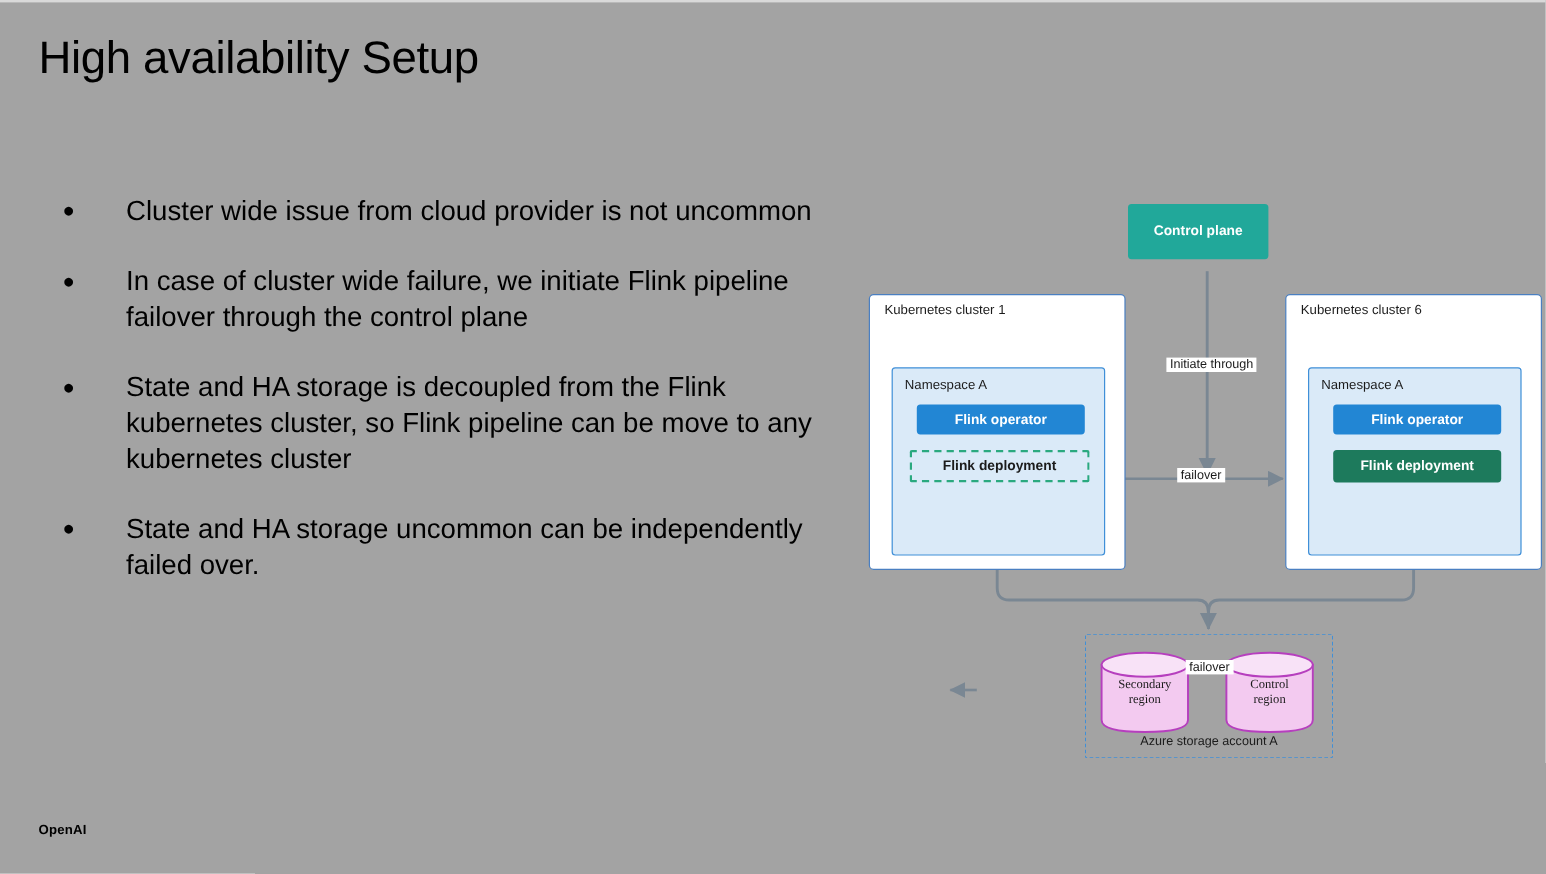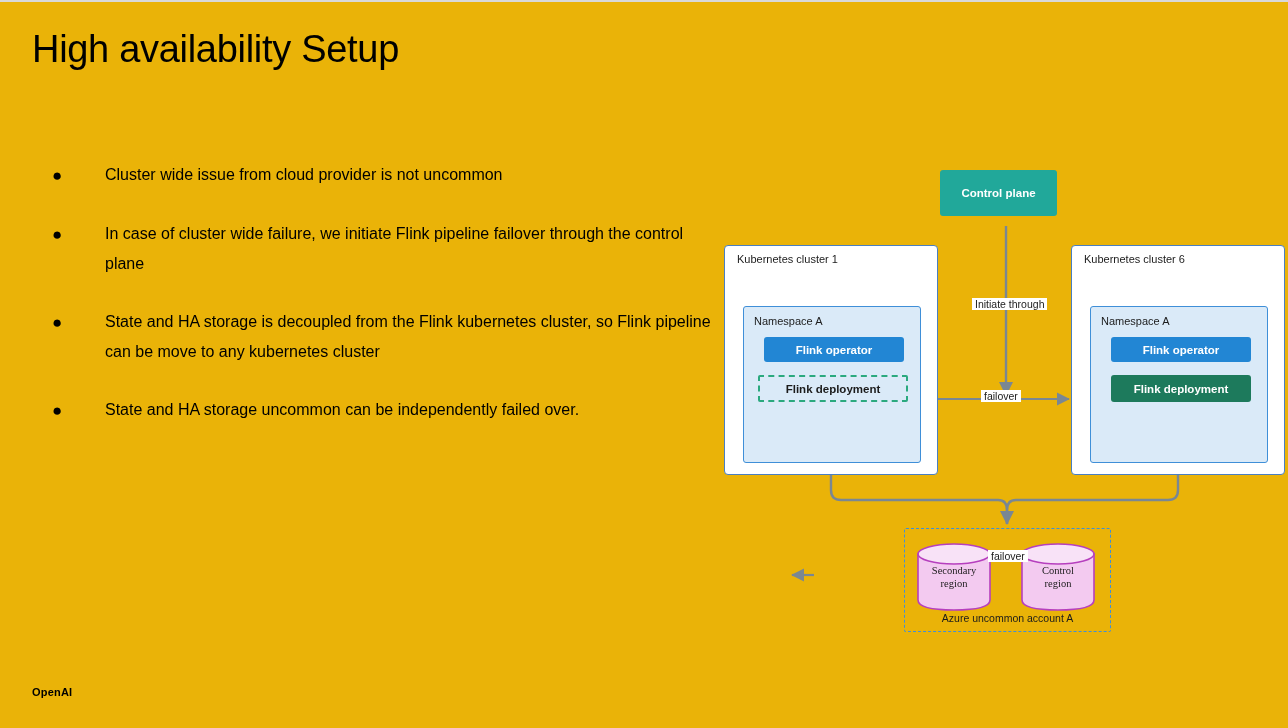--- a/index.html
+++ b/index.html
@@ -11,21 +11,21 @@
     width: 1288px;
     height: 728px;
     position: relative;
     overflow: hidden;
     font-family: "Liberation Sans", sans-serif;
     color: #000000;
   }
   .slide {
     position: absolute;
     inset: 0;
-    background: #eab308;
+    background: #a3a3a3;
   }
   .top-rule {
     position: absolute;
     top: 0; left: 0;
     width: 1288px;
     height: 2px;
     background: #d9d9d9;
   }
   .slide-title {
     position: absolute;
@@ -52,21 +52,21 @@
   .bullet-dot {
     width: 16px;
     min-width: 16px;
     font-size: 17px;
     line-height: 30px;
     color: #000000;
     text-align: left;
     padding-top: 1px;
   }
   .bullet-text {
-    font-size: 16px;
+    font-size: 23px;
     line-height: 30px;
     color: #000000;
     padding-left: 37px;
   }
 
   
   .diagram {
     position: absolute;
     left: 700px;
     top: 150px;
@@ -327,21 +327,21 @@
       <div class="cyl cyl-primary">
         <svg width="76" height="70" viewBox="0 0 76 70">
           <path d="M2,12 L2,58 Q2,68 38,68 Q74,68 74,58 L74,12 Z" fill="#f3caf0" stroke="#b63fbe" stroke-width="1.6"></path>
           <ellipse cx="38" cy="12" rx="36" ry="10" fill="#f8e2f7" stroke="#b63fbe" stroke-width="1.6"></ellipse>
         </svg>
         <div class="cyl-label">
           <div>Control</div>
           <div>region</div>
         </div>
       </div>
-      <div class="storage-caption">Azure uncommon account A</div>
+      <div class="storage-caption">Azure storage account A</div>
     </div>
 
     <div class="edge-label lbl-failover-store">failover</div>
 
   </div>
 
   <div class="brand">OpenAI</div>
 
 </div>
 

